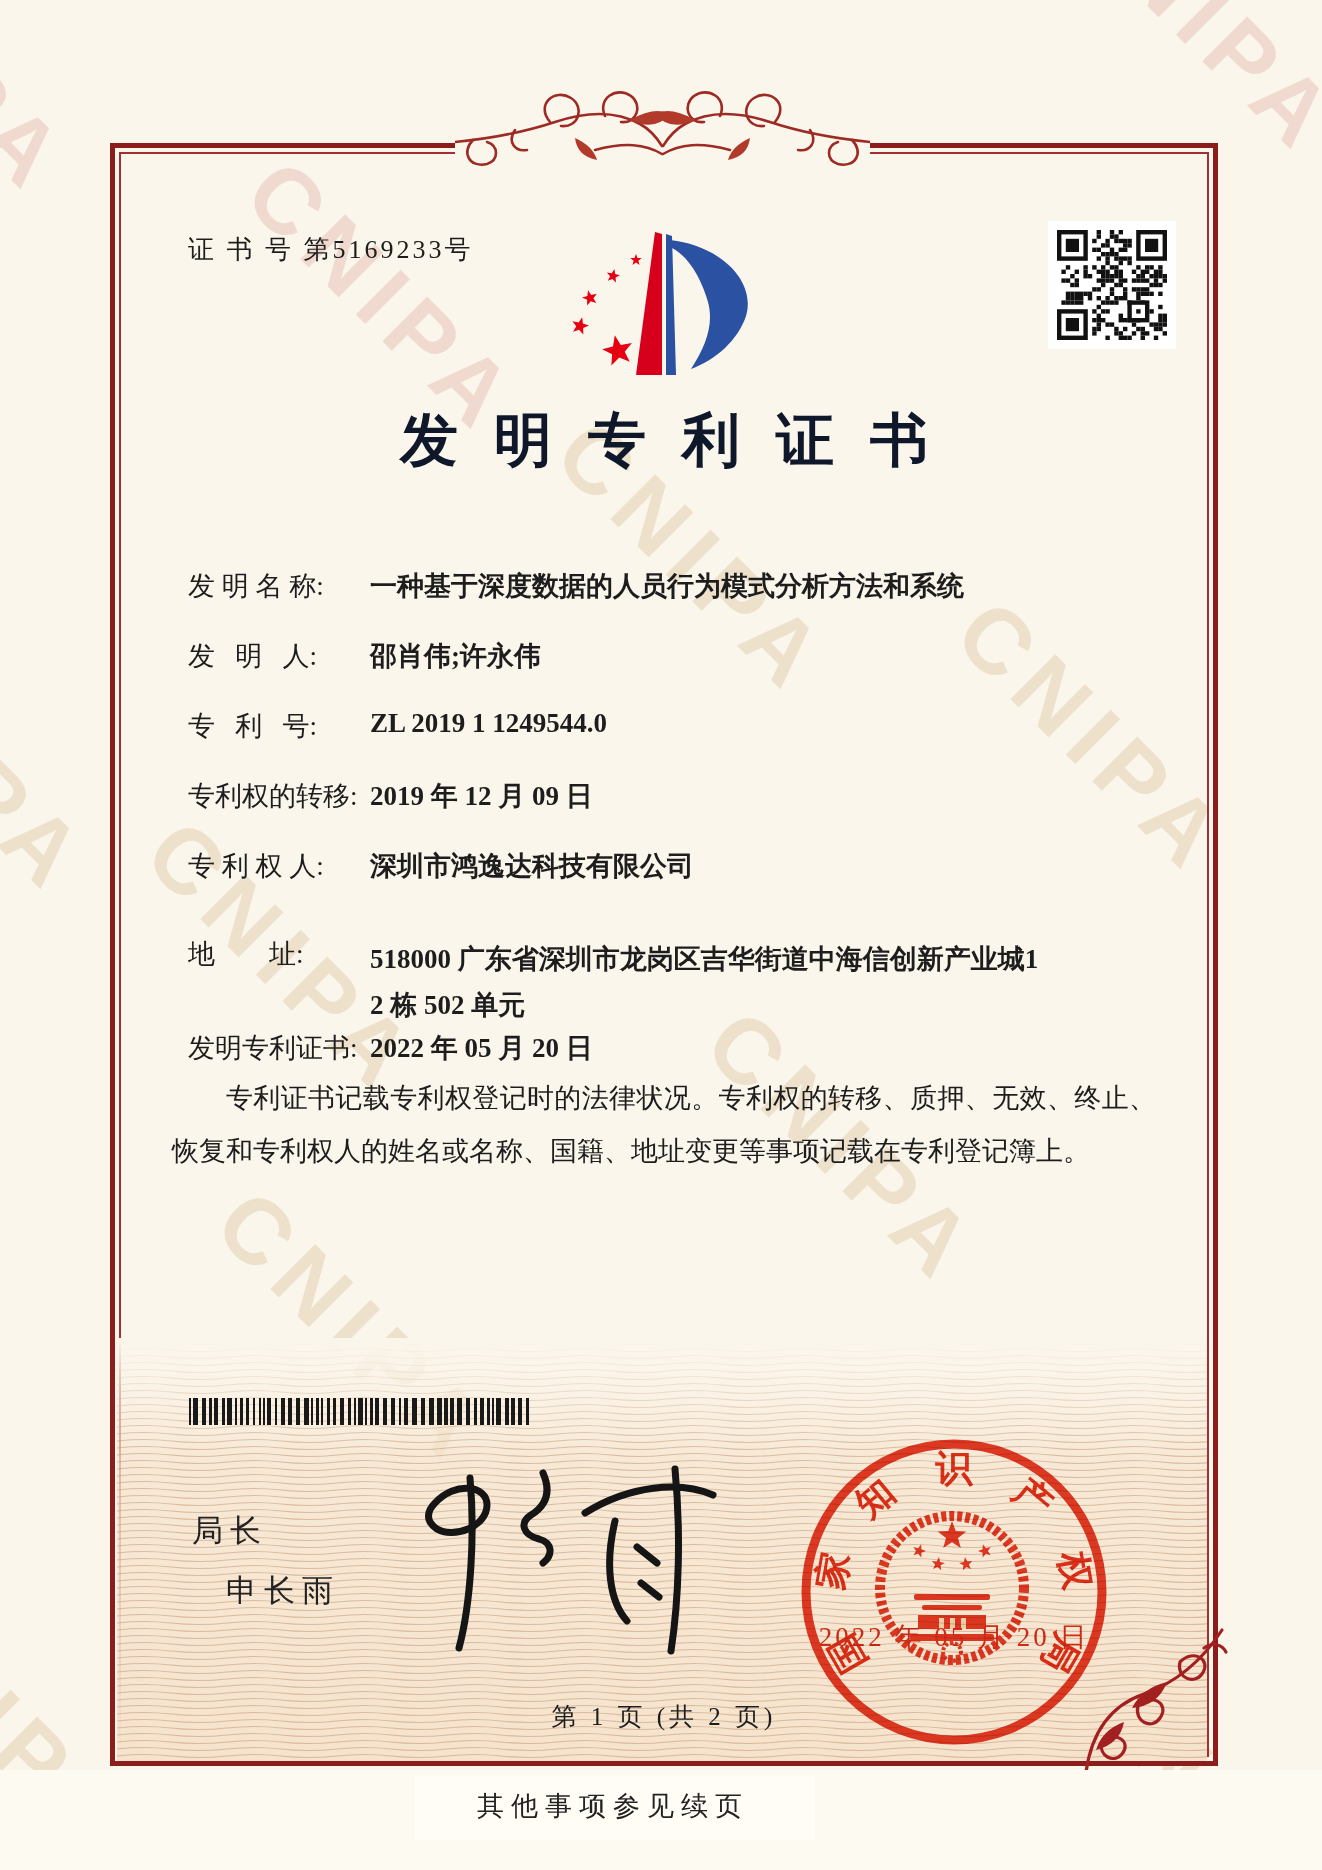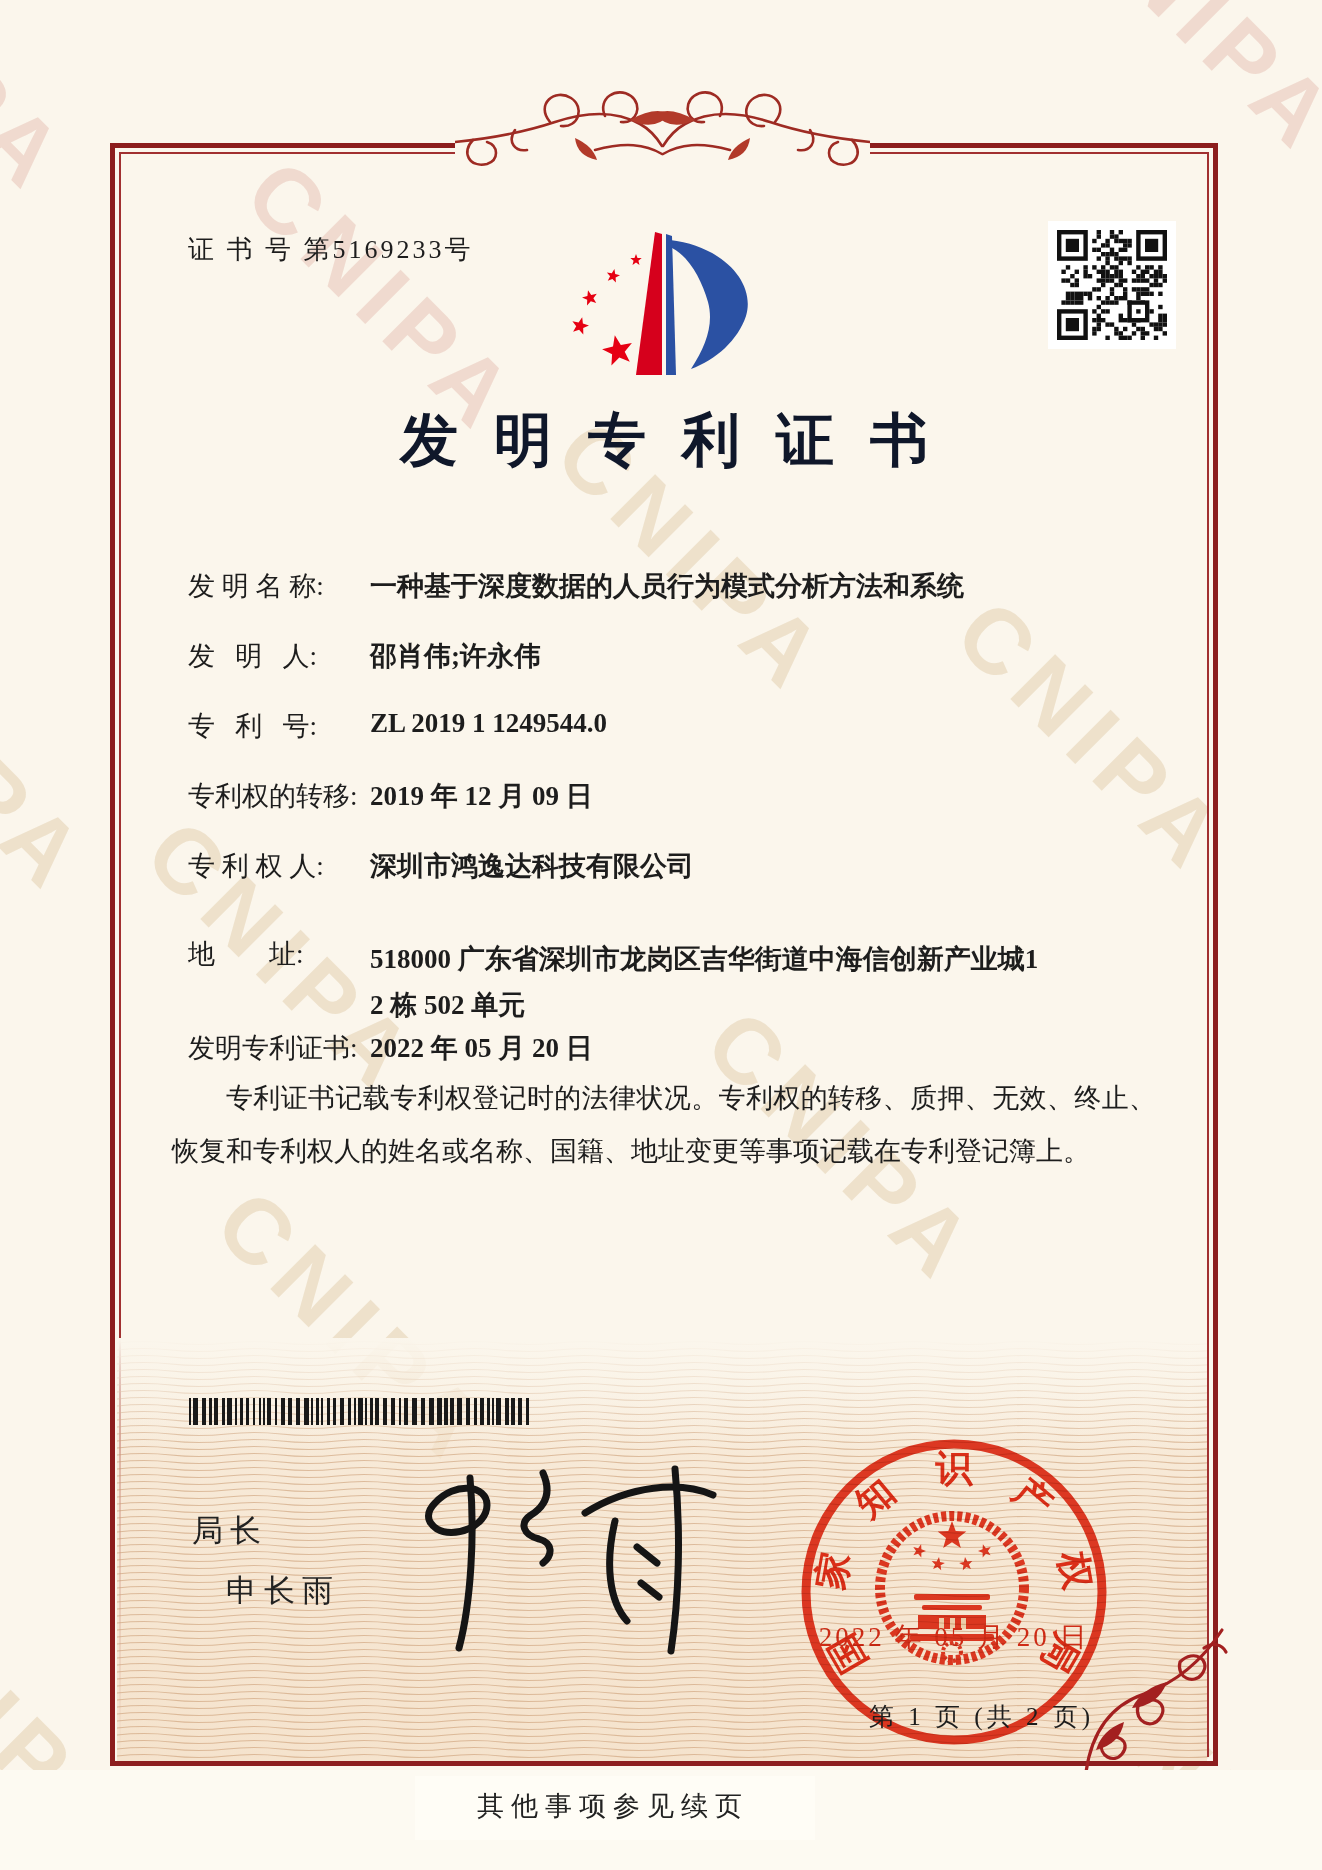--- a/index.html
+++ b/index.html
@@ -45,21 +45,21 @@
        line-height:53px;text-align:justify;}
   .body-text p{margin:0;text-indent:2em;}
   
   .barcode{position:absolute;left:189px;top:1398px;width:348px;height:27px;display:flex;align-items:stretch;}
   .barcode div{height:100%;}
   .director{position:absolute;left:192px;top:1510px;font-family:"Liberation Sans","DejaVu Sans",sans-serif;
        font-size:31px;letter-spacing:7px;color:#222;}
   .director .name{display:block;margin-top:18px;margin-left:34px;}
   .sig{position:absolute;left:375px;top:1443px;width:370px;height:220px;}
   .seal{position:absolute;left:792px;top:1430px;width:324px;height:324px;mix-blend-mode:multiply;}
-  .page-info{position:absolute;left:234px;top:1700px;width:860px;text-align:right;
+  .page-info{position:absolute;left:234px;top:1700px;width:860px;text-align:center;
        font-size:25px;letter-spacing:4px;}
   .bottom-strip{position:absolute;left:0;top:1770px;width:1322px;height:100px;background:#fdfaf2;}
   .note-box{position:absolute;left:415px;top:1776px;width:400px;height:64px;background:#fffdf6;}
   .note{position:absolute;left:183px;top:1788px;width:860px;text-align:center;
        font-size:27px;letter-spacing:7px;color:#222;}
   .ornament-top{position:absolute;left:455px;top:80px;width:415px;height:100px;background:#fbf6ec;}
   .ornament-br{position:absolute;left:1072px;top:1622px;width:158px;height:165px;}
 </style>
 </head>
 <body>

